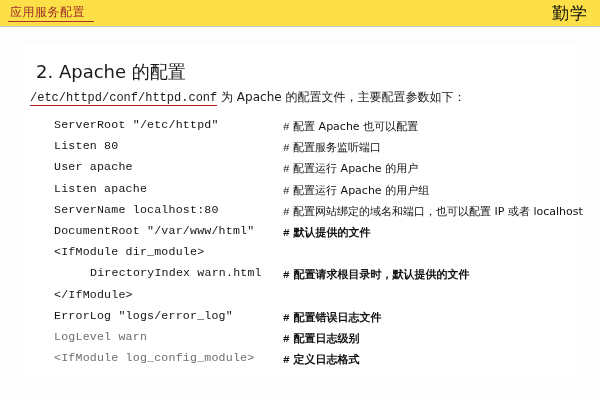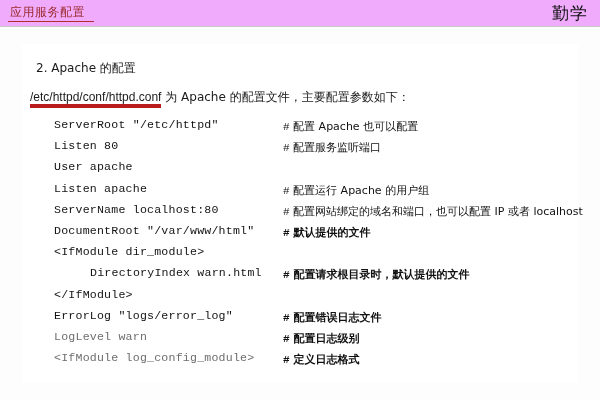--- a/index.html
+++ b/index.html
@@ -19,21 +19,21 @@
     height: 400px;
     background: #fdfdfd;
   }
   
   .header {
     position: absolute;
     left: 0;
     top: 0;
     width: 600px;
     height: 26px;
-    background: #f0abfc;
+    background: #fde047;
     border-bottom: 1px solid #c8c8c8;
   }
   .header-title {
     position: absolute;
     left: 10px;
     top: 4px;
     font-size: 12px;
     color: #9a2a2a;
     font-family: "DejaVu Sans", sans-serif;
     letter-spacing: 0.5px;
@@ -62,35 +62,35 @@
     left: 22px;
     top: 44px;
     width: 556px;
     height: 338px;
     background: #ffffff;
   }
   .section-title {
     position: absolute;
     left: 14px;
     top: 16px;
-    font-size: 12px;
+    font-size: 18px;
     color: #1a1a1a;
     font-family: "DejaVu Sans", sans-serif;
   }
   .intro {
     position: absolute;
     left: 8px;
     top: 45px;
     font-size: 12px;
     color: #1a1a1a;
     font-family: "DejaVu Sans", sans-serif;
   }
   .intro .path {
-    border-bottom: 4px solid #b91c1c;
-    font-family: Liberation Sans, sans-serif;
+    border-bottom: 1px solid #b91c1c;
+    font-family: Liberation Mono, monospace;
   }
   .code-block {
     position: absolute;
     left: 10px;
     top: 74px;
     width: 540px;
   }
   .code-line {
     position: relative;
     height: 21.2px;
@@ -153,20 +153,21 @@
         <span class="comment"><span class="hash">#</span> <span>配置 Apache 也可以配置</span></span>
       </div>
 
       <div class="code-line">
         <span class="code">Listen 80</span>
         <span class="comment"><span class="hash">#</span> <span>配置服务监听端口</span></span>
       </div>
 
       <div class="code-line">
         <span class="code">User apache</span>
+        <span class="comment"><span class="hash">#</span> <span>配置运行 Apache 的用户</span></span>
       </div>
 
       <div class="code-line">
         <span class="code">Listen apache</span>
         <span class="comment"><span class="hash">#</span> <span>配置运行 Apache 的用户组</span></span>
       </div>
 
       <div class="code-line">
         <span class="code">ServerName localhost:80</span>
         <span class="comment"><span class="hash">#</span> <span>配置网站绑定的域名和端口，也可以配置 IP 或者 localhost</span></span>

